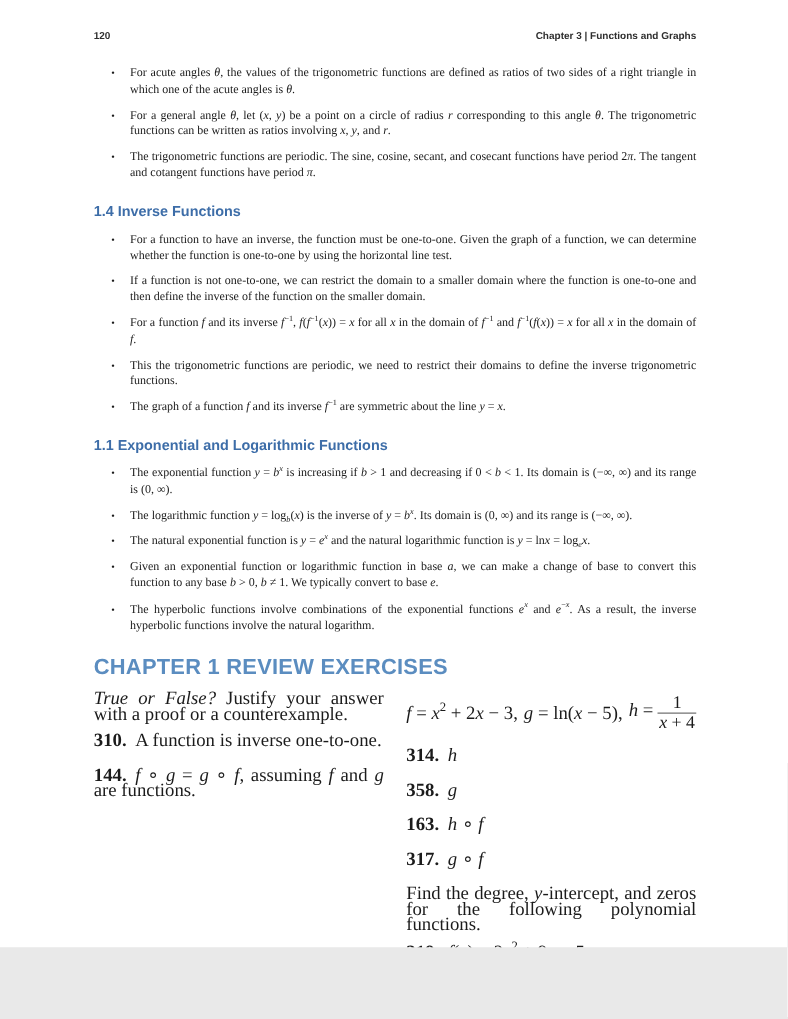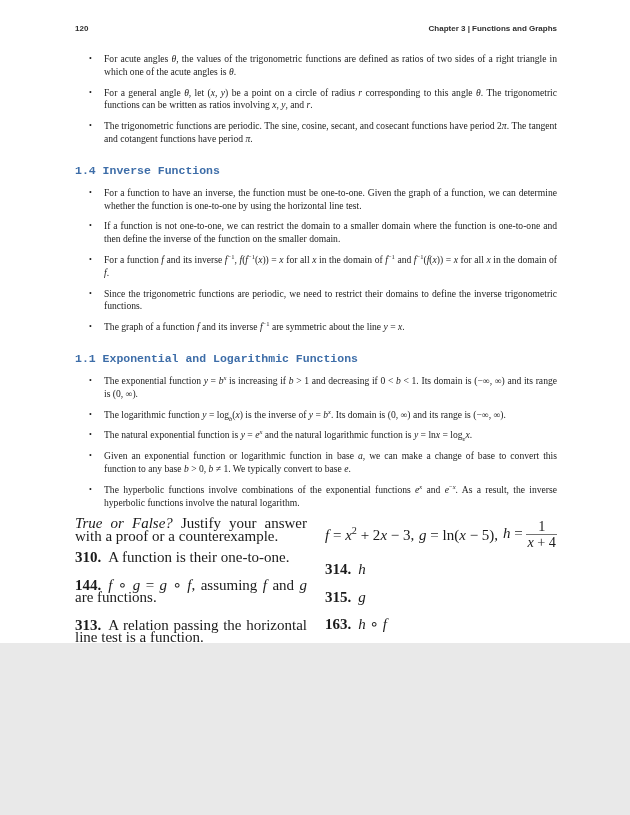--- a/index.html
+++ b/index.html
@@ -1,18 +1,18 @@
 <!DOCTYPE html>
 <html><head>
 <meta charset="utf-8">
 <style>
   html,body{margin:0;padding:0;background:#e9e9e9;}
   .page{
     position:relative;
-    width:630px;height:643px;
+    width:630px;height:758px;
     margin:0 auto;
     background:#ffffff;
     font-family:"Liberation Serif", serif;
     color:#1b1b1b;
     overflow:hidden;
     box-sizing:border-box;
     padding:24px 73px 0 75px;
   }
   
   .runhead{
@@ -26,21 +26,21 @@
     display:flex;
     margin:0 0 8px 14px;
     font-size:9.6px;line-height:12.8px;
   }
   .bullet .bm{width:15px;flex:0 0 15px;font-size:8px;line-height:12.8px;}
   .bullet .bt{flex:1;text-align:justify;}
   sup{font-size:0.68em;line-height:0;}
   sub{font-size:0.68em;line-height:0;}
   
   .sec-h{
-    font-family:Liberation Mono, monospace;
+    font-family:Liberation Sans, sans-serif;
     font-weight:bold;
     font-size:11.5px;
     color:#3d6da8;
     margin:18px 0 10px 0;
   }
   .chapter-h{
     font-family:"Liberation Sans", sans-serif;
     font-weight:bold;
     font-size:17.5px;
     letter-spacing:0.2px;
@@ -109,21 +109,21 @@
     <div class="bullet">
       <span class="bm">•</span>
       <span class="bt">If a function is not one-to-one, we can restrict the domain to a smaller domain where the function is one-to-one and then define the inverse of the function on the smaller domain.</span>
     </div>
     <div class="bullet">
       <span class="bm">•</span>
       <span class="bt">For a function <i>f</i> and its inverse <i>f</i><sup>−1</sup>, <i>f</i>(<i>f</i><sup>−1</sup>(<i>x</i>)) = <i>x</i> for all <i>x</i> in the domain of <i>f</i><sup>−1</sup> and <i>f</i><sup>−1</sup>(<i>f</i>(<i>x</i>)) = <i>x</i> for all <i>x</i> in the domain of <i>f</i>.</span>
     </div>
     <div class="bullet">
       <span class="bm">•</span>
-      <span class="bt">Since the trigonometric functions are periodic, we need to restrict their domains to define the inverse trigonometric functions.</span>
+      <span class="bt">This the trigonometric functions are periodic, we need to restrict their domains to define the inverse trigonometric functions.</span>
     </div>
     <div class="bullet">
       <span class="bm">•</span>
       <span class="bt">The graph of a function <i>f</i> and its inverse <i>f</i><sup>−1</sup> are symmetric about the line <i>y</i> = <i>x</i>.</span>
     </div>
   </div>
 
   <div class="sec-h">1.1 Exponential and Logarithmic Functions</div>
   <div class="bullets" style="margin-top:10px;">
     <div class="bullet">
@@ -141,57 +141,56 @@
     <div class="bullet">
       <span class="bm">•</span>
       <span class="bt">Given an exponential function or logarithmic function in base <i>a</i>,  we can make a change of base to convert this function to any base <i>b</i> &gt; 0, <i>b</i> ≠ 1. We typically convert to base <i>e</i>.</span>
     </div>
     <div class="bullet">
       <span class="bm">•</span>
       <span class="bt">The hyperbolic functions involve combinations of the exponential functions <i>e</i><sup><i>x</i></sup> and <i>e</i><sup>−<i>x</i></sup>. As a result, the inverse hyperbolic functions involve the natural logarithm.</span>
     </div>
   </div>
 
+  <div class="chapter-h">CHAPTER 1 REVIEW EXERCISES</div>
 
   <div class="cols">
     <div class="col">
       <p><i>True or False?</i> Justify your answer with a proof or a counterexample.</p>
 
       <div class="exercise">
-        <span class="num">310.</span><span>A function is their one-to-one.</span>
+        <span class="num">310.</span><span>A function is inverse one-to-one.</span>
       </div>
       <div class="exercise">
         <span class="num">144.</span><span><i>f</i> ∘ <i>g</i> = <i>g</i> ∘ <i>f</i>,  assuming <i>f</i> and <i>g</i> are functions.</span>
-      </div>
-      <div class="exercise">
-        <span class="num">313.</span><span>A relation passing the horizontal line test is a function.</span>
       </div>
 
     </div>
 
     <div class="col">
       <div class="eqrow">
         <span><i>f</i> = <i>x</i><sup>2</sup> + 2<i>x</i> − 3,</span>
         <span><i>g</i> = ln(<i>x</i> − 5),</span>
         <span><i>h</i> = <span class="frac"><span class="fr-n">1</span><span class="fr-d"><i>x</i> + 4</span></span></span>
       </div>
 
       <div class="exercise">
         <span class="num">314.</span><span><i>h</i></span>
       </div>
       <div class="exercise">
-        <span class="num">315.</span><span><i>g</i></span>
+        <span class="num">358.</span><span><i>g</i></span>
       </div>
       <div class="exercise">
         <span class="num">163.</span><span><i>h</i> ∘ <i>f</i></span>
       </div>
       <div class="exercise">
         <span class="num">317.</span><span><i>g</i> ∘ <i>f</i></span>
       </div>
 
+      <p>Find the degree, <i>y</i>-intercept, and zeros for the following polynomial functions.</p>
 
       <div class="exercise">
         <span class="num">318.</span><span><i>f</i>(<i>x</i>) = 2<i>x</i><sup>2</sup> + 9<i>x</i> − 5</span>
       </div>
     </div>
   </div>
 
 </div>
 
 </body></html>

